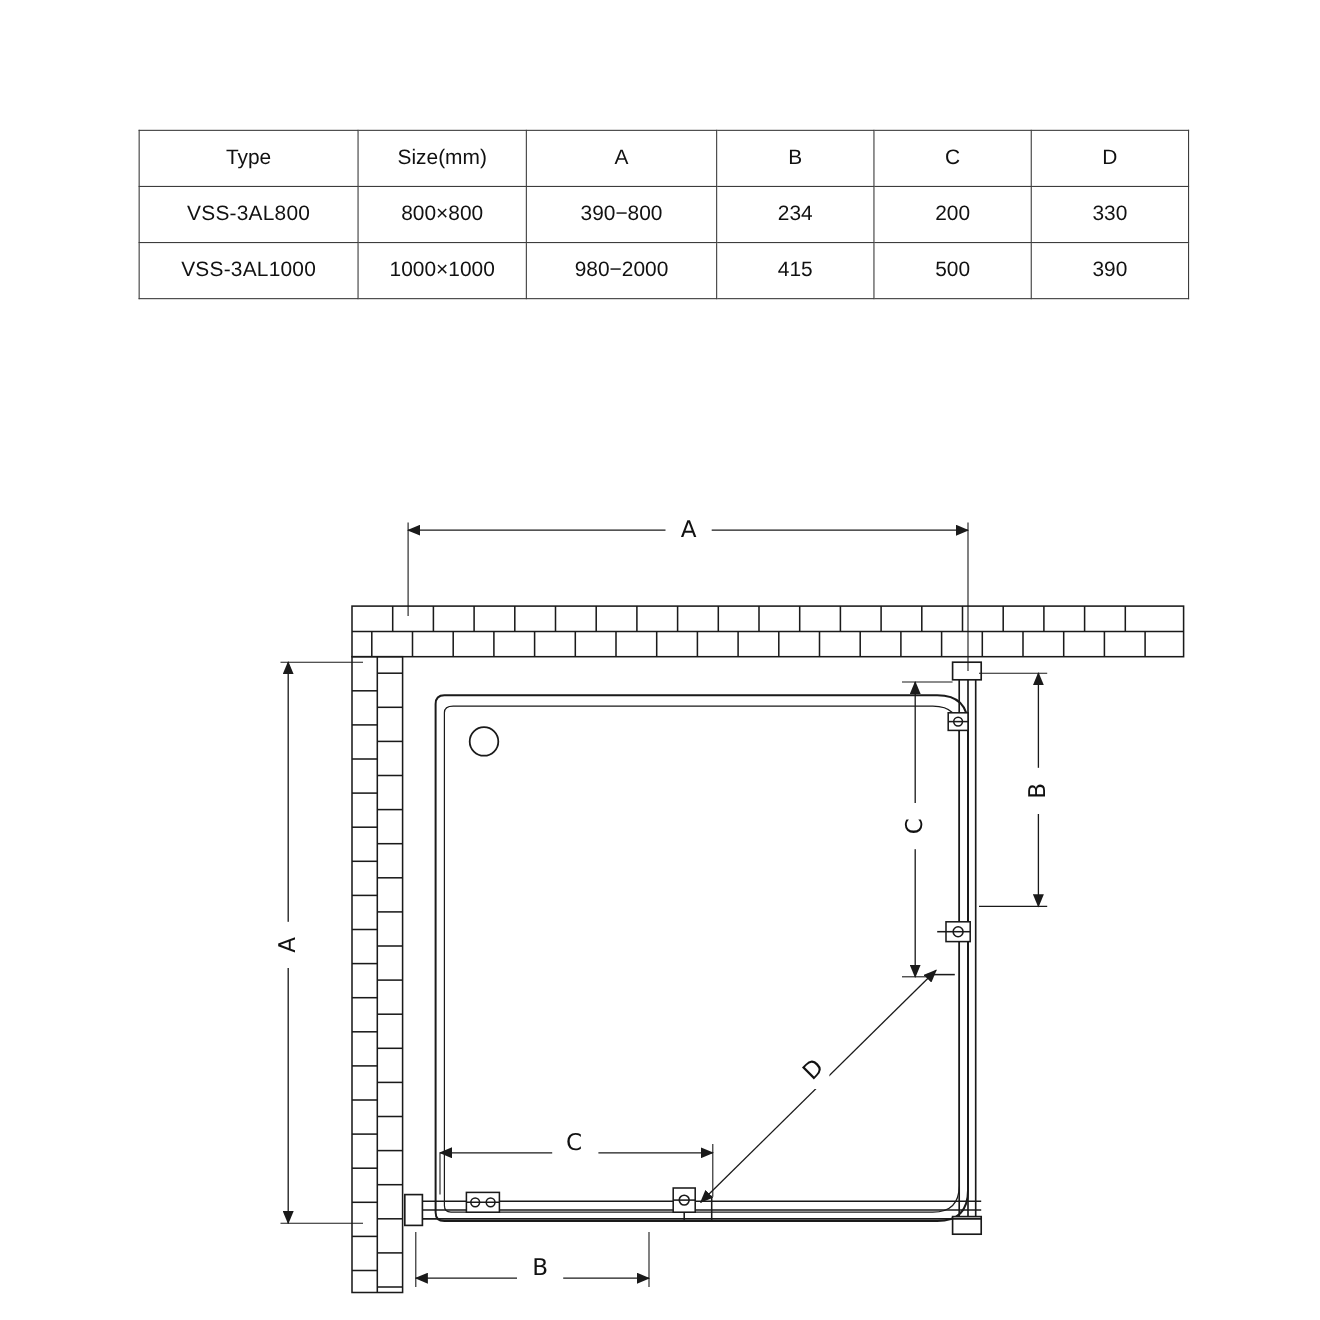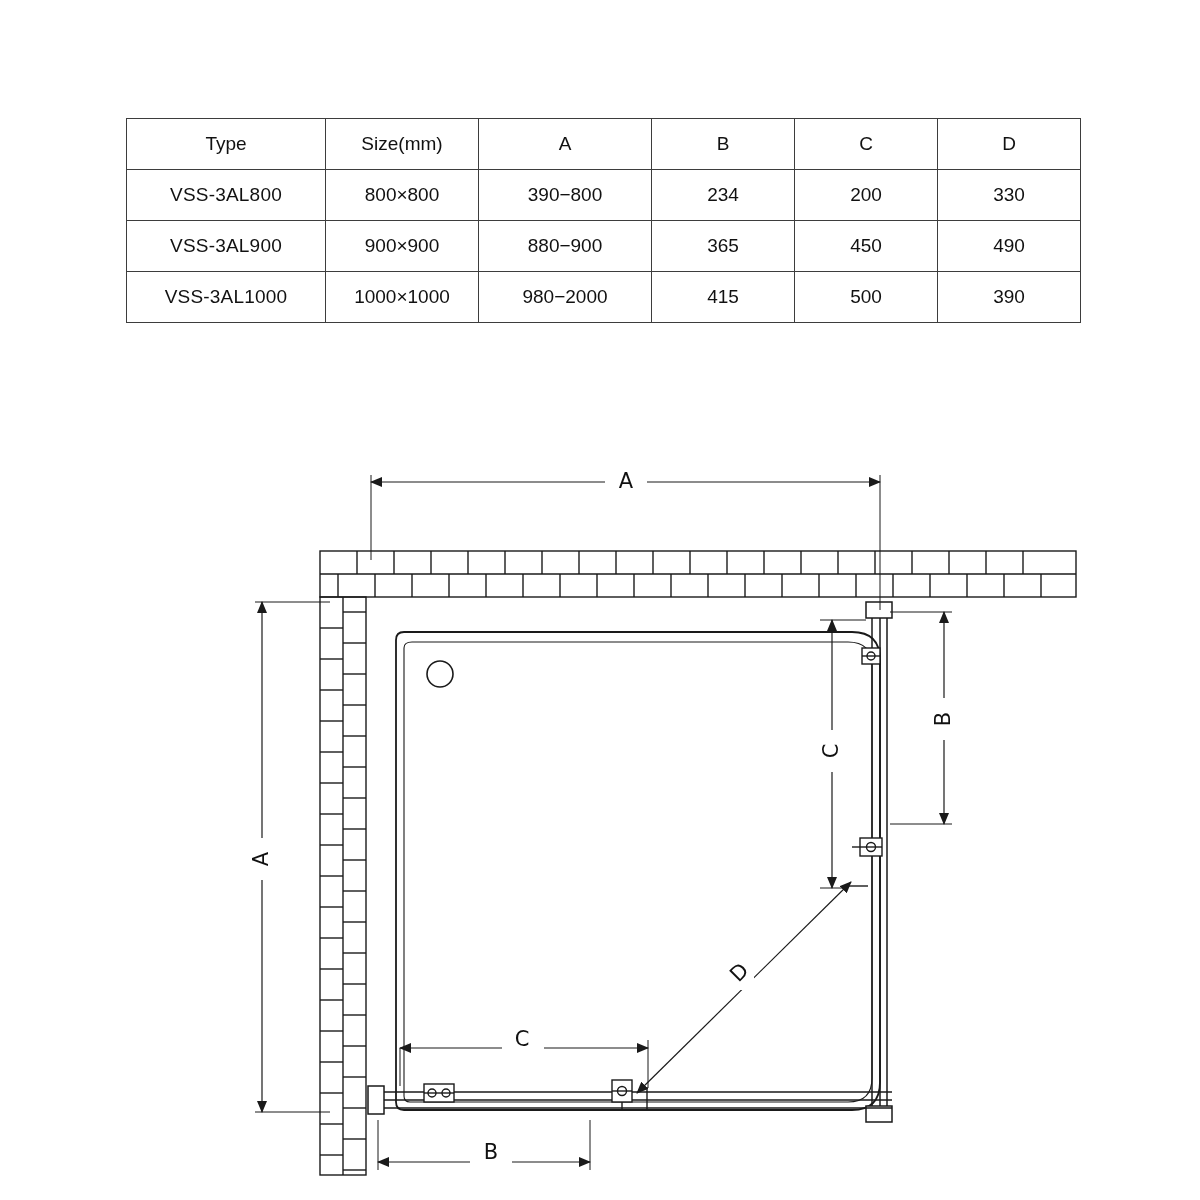--- a/index.html
+++ b/index.html
@@ -83,28 +83,20 @@
   <tbody>
     <tr>
       <td class="cell-type">VSS-3AL800</td>
       <td>800×800</td>
       <td>390−800</td>
       <td>234</td>
       <td>200</td>
       <td>330</td>
     </tr>
     <tr>
-      <td class="cell-type">VSS-3AL900</td>
-      <td>900×900</td>
-      <td>880−900</td>
-      <td>365</td>
-      <td>450</td>
-      <td>490</td>
-    </tr>
-    <tr>
       <td class="cell-type">VSS-3AL1000</td>
       <td>1000×1000</td>
       <td>980−2000</td>
       <td>415</td>
       <td>500</td>
       <td>390</td>
     </tr>
   </tbody>
 </table>
 

